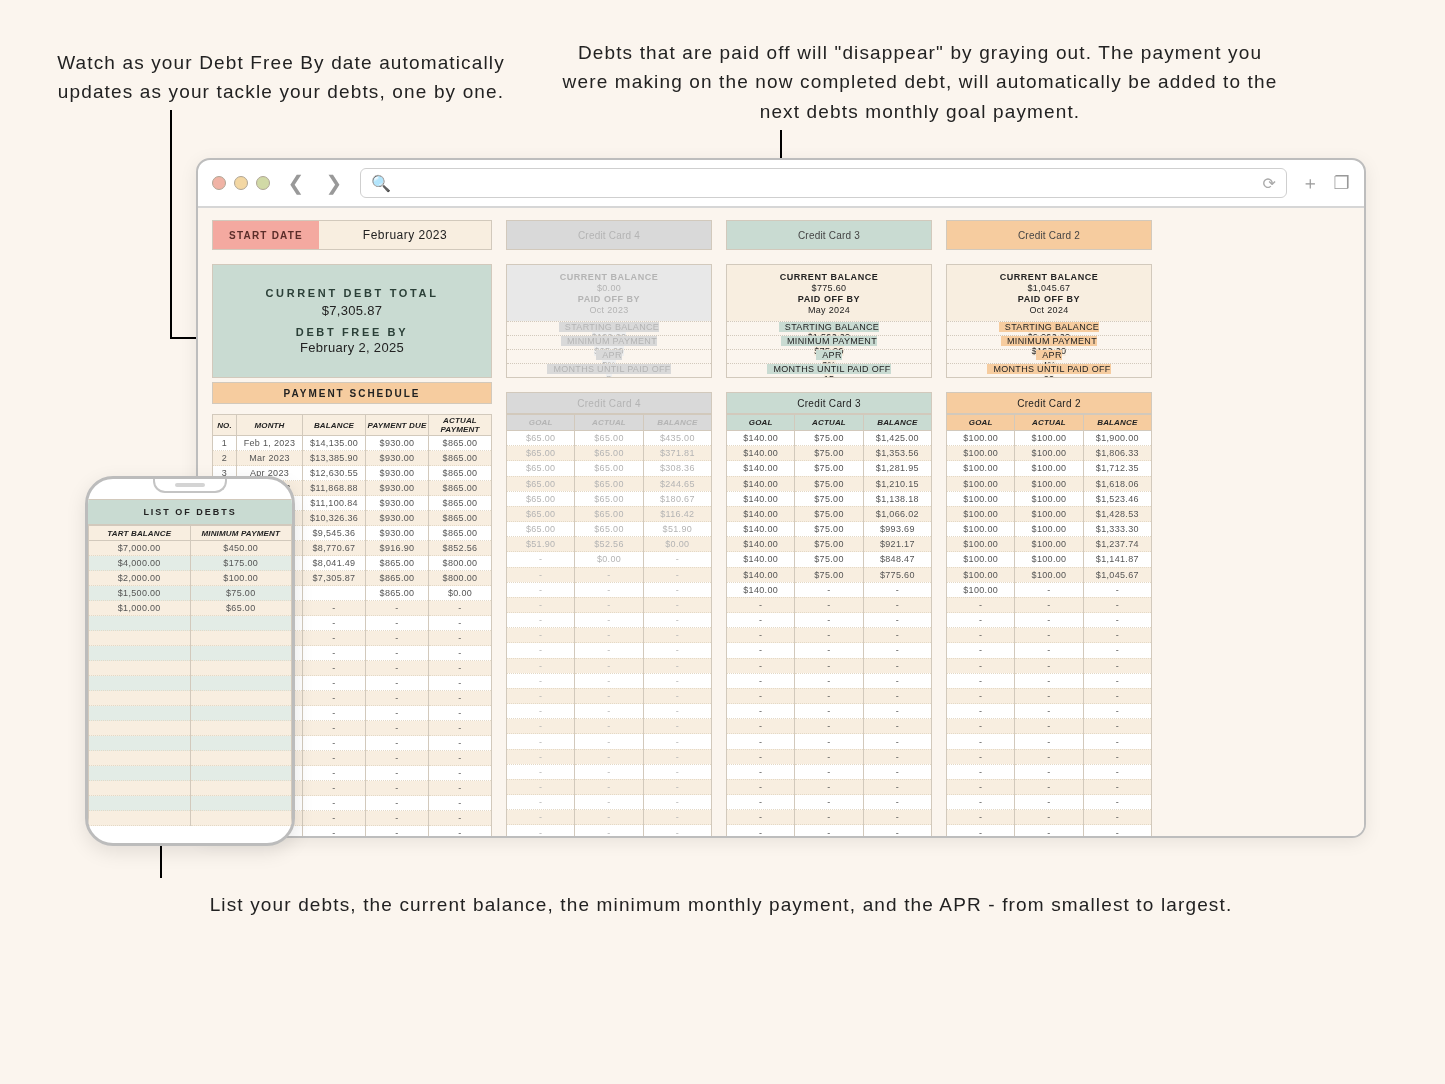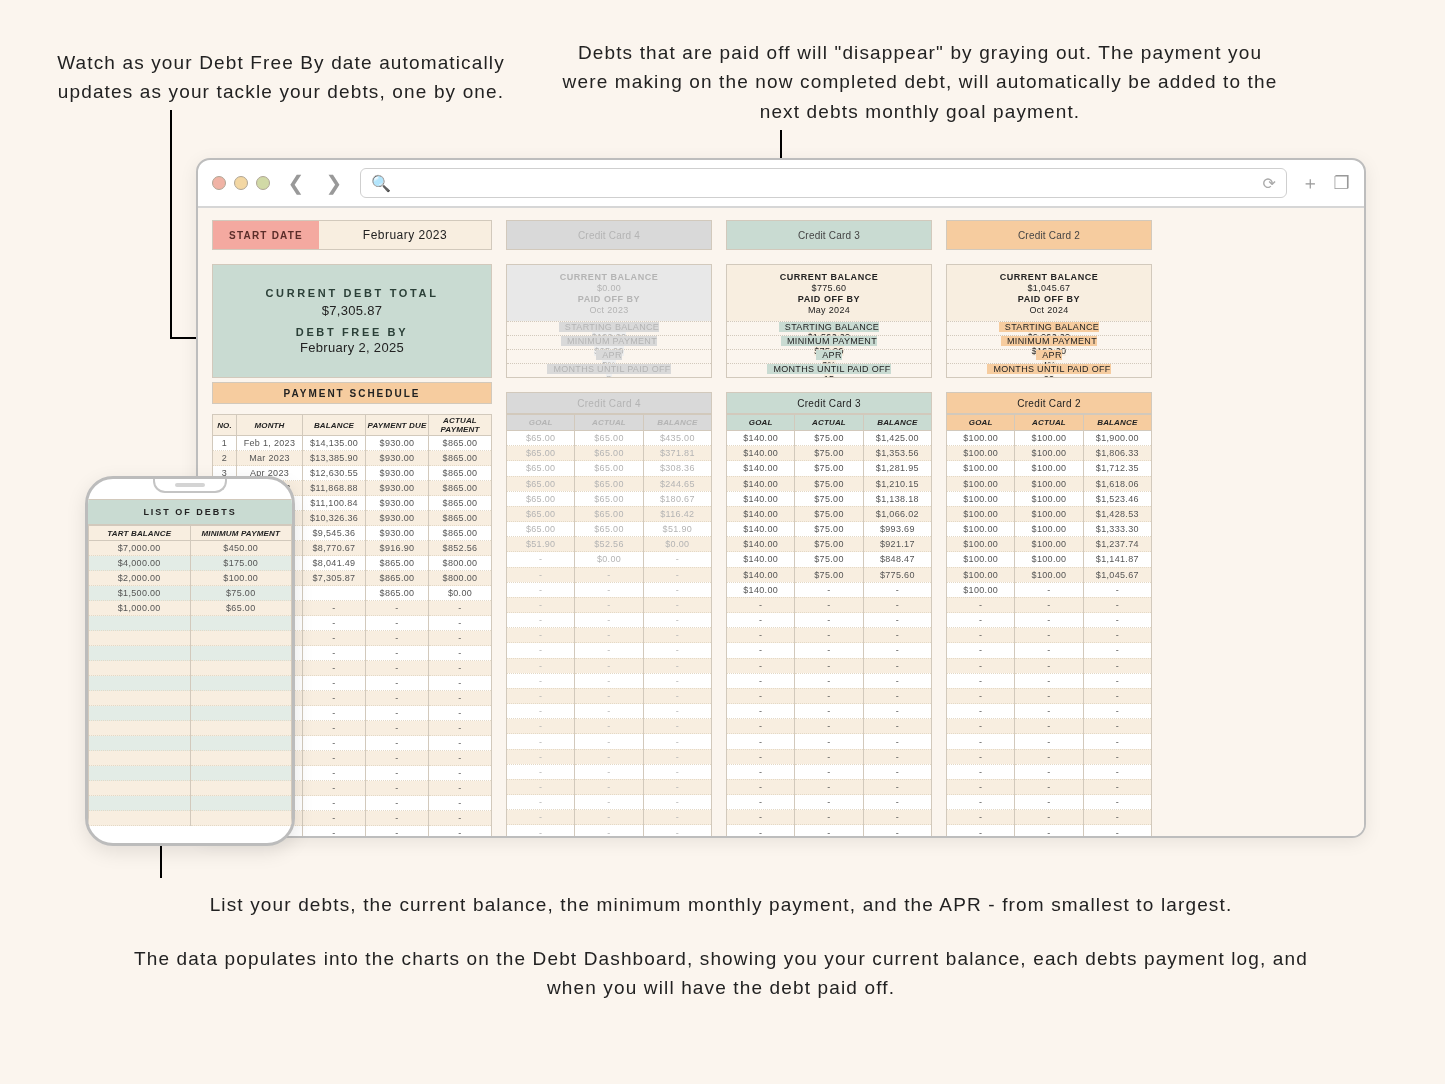--- a/index.html
+++ b/index.html
@@ -223,21 +223,20 @@
 
 </style>
 </head>
 <body>
 
 <div class="page">
 
   <div class="caption" style="left:36px; top:48px; width:490px;">Watch as your Debt Free By date automatically updates as your tackle your debts, one by one.</div>
   <div class="caption" style="left:560px; top:38px; width:720px;">Debts that are paid off will "disappear" by graying out. The payment you were making on the now completed debt, will automatically be added to the next debts monthly goal payment.</div>
   <div class="caption" style="left:106px; top:890px; width:1230px;">List your debts, the current balance, the minimum monthly payment, and the APR - from smallest to largest.</div>
-  <div class="caption" style="left:106px; top:944px; width:1230px;">The data populates into the charts on the Debt Dashboard, showing you your current balance, each debts payment log, and when you will have the debt paid off.</div>
 
   <div class="leader" style="left:170px; top:110px; width:2px; height:227px;"></div>
   <div class="leader" style="left:170px; top:337px; width:130px; height:2px;"></div>
   <div class="dotend" style="left:296px; top:334px;"></div>
   <div class="leader" style="left:780px; top:130px; width:2px; height:100px;"></div>
   <div class="dotend" style="left:777px; top:226px;"></div>
   <div class="leader" style="left:160px; top:600px; width:2px; height:278px;"></div>
   <div class="dotend" style="left:108px; top:596px;"></div>
   <div class="leader" style="left:108px; top:600px; width:54px; height:2px;"></div>
 

